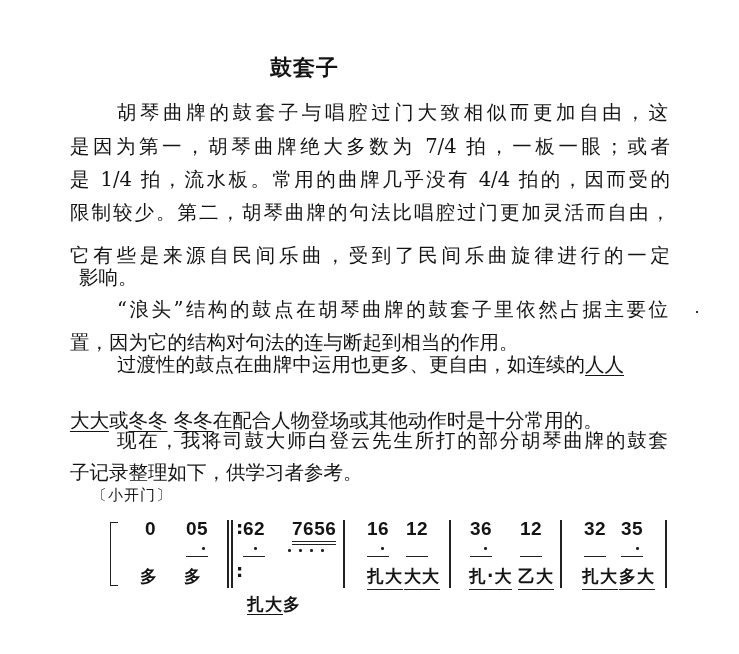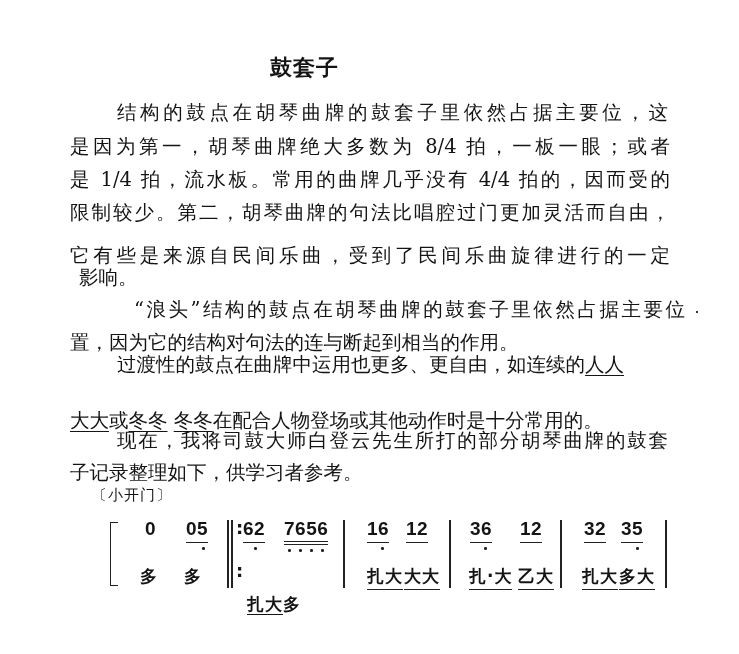--- a/index.html
+++ b/index.html
@@ -8,41 +8,41 @@
     .line { position: absolute; left: 70px; width: 600px; font-size: 19.5px; line-height: 26px; white-space: nowrap; }
     .justify { text-align: justify; text-align-last: justify; }
     .ul { text-decoration: underline; text-underline-offset: 4px; text-decoration-thickness: 1px; }
     .stray-dot { position: absolute; left: 696px; top: 311px; width: 2px; height: 2px; background: #333; }
     .label { position: absolute; left: 92px; top: 486px; font-size: 15px; letter-spacing: 1px; }
     .notation { position: absolute; left: 0; top: 0; width: 739px; height: 654px; }
     .brace { position: absolute; left: 110px; top: 522px; width: 7px; height: 62px; border-left: 1.5px solid #222; border-top: 1.5px solid #222; border-bottom: 1.5px solid #222; }
     .bar { position: absolute; width: 1.5px; background: #222; top: 520px; height: 68px; }
     .rep { position: absolute; font-family: "DejaVu Sans", sans-serif; font-weight: bold; font-size: 18px; }
     .num { position: absolute; top: 518px; font-family: "Liberation Sans", "DejaVu Sans", sans-serif; font-weight: bold; font-size: 19px; letter-spacing: 0.5px; }
-    .num.u1 { border-bottom: 1.5px solid #222; padding-bottom: 2px; }
-    .num.u2 { border-bottom: 4px double #222; padding-bottom: 1px; }
+    .num.u1 { border-bottom: 1.5px solid #222; padding-bottom: 16px; }
+    .num.u2 { border-bottom: 4px double #222; padding-bottom: 1px; margin-left: 8px; }
     .dot { position: absolute; width: 2.5px; height: 2.5px; border-radius: 50%; background: #222; }
     .syl { position: absolute; top: 565px; font-family: "DejaVu Sans", sans-serif; font-weight: bold; font-size: 17px; letter-spacing: 1px; }
     .syl.u1 { border-bottom: 1.5px solid #222; padding-bottom: 1px; }
   </style>
 </head>
 <body>
 
 <div>
 
   <div class="title">鼓套子</div>
 
-  <div class="line justify" style="top:100px; left:117px; width:551px;">结构的鼓点在胡琴曲牌的鼓套子里依然占据主要位，这</div>
-  <div class="line justify" style="top:134px;">是因为第一，胡琴曲牌绝大多数为 8/4 拍，一板一眼；或者</div>
+  <div class="line justify" style="top:100px; left:117px; width:551px;">胡琴曲牌的鼓套子与唱腔过门大致相似而更加自由，这</div>
+  <div class="line justify" style="top:134px;">是因为第一，胡琴曲牌绝大多数为 7/4 拍，一板一眼；或者</div>
   <div class="line justify" style="top:167px;">是 1/4 拍，流水板。常用的曲牌几乎没有 4/4 拍的，因而受的</div>
   <div class="line justify" style="top:200px;">限制较少。第二，胡琴曲牌的句法比唱腔过门更加灵活而自由，</div>
   <div class="line justify" style="top:243px;">它有些是来源自民间乐曲，受到了民间乐曲旋律进行的一定</div>
   <div class="line" style="top:265px;margin-left:9px;">影响。</div>
 
-  <div class="line justify" style="top:297px; left:134px; width:551px;">“浪头”结构的鼓点在胡琴曲牌的鼓套子里依然占据主要位</div>
+  <div class="line justify" style="top:297px; left:117px; width:551px;">“浪头”结构的鼓点在胡琴曲牌的鼓套子里依然占据主要位</div>
   <div class="stray-dot"></div>
   <div class="line" style="top:330px;">置，因为它的结构对句法的连与断起到相当的作用。</div>
 
   <div class="line" style="top:352px; left:117px; width:551px;">
     <span>过渡性的鼓点在曲牌中运用也更多、更自由，如连续的</span><span class="ul">人人</span>
   </div>
   <div class="line" style="top:408px;">
     <span class="ul">大大</span><span>或</span><span class="ul">冬冬</span>&nbsp;<span class="ul">冬冬</span><span>在配合人物登场或其他动作时是十分常用的。</span>
   </div>
 

